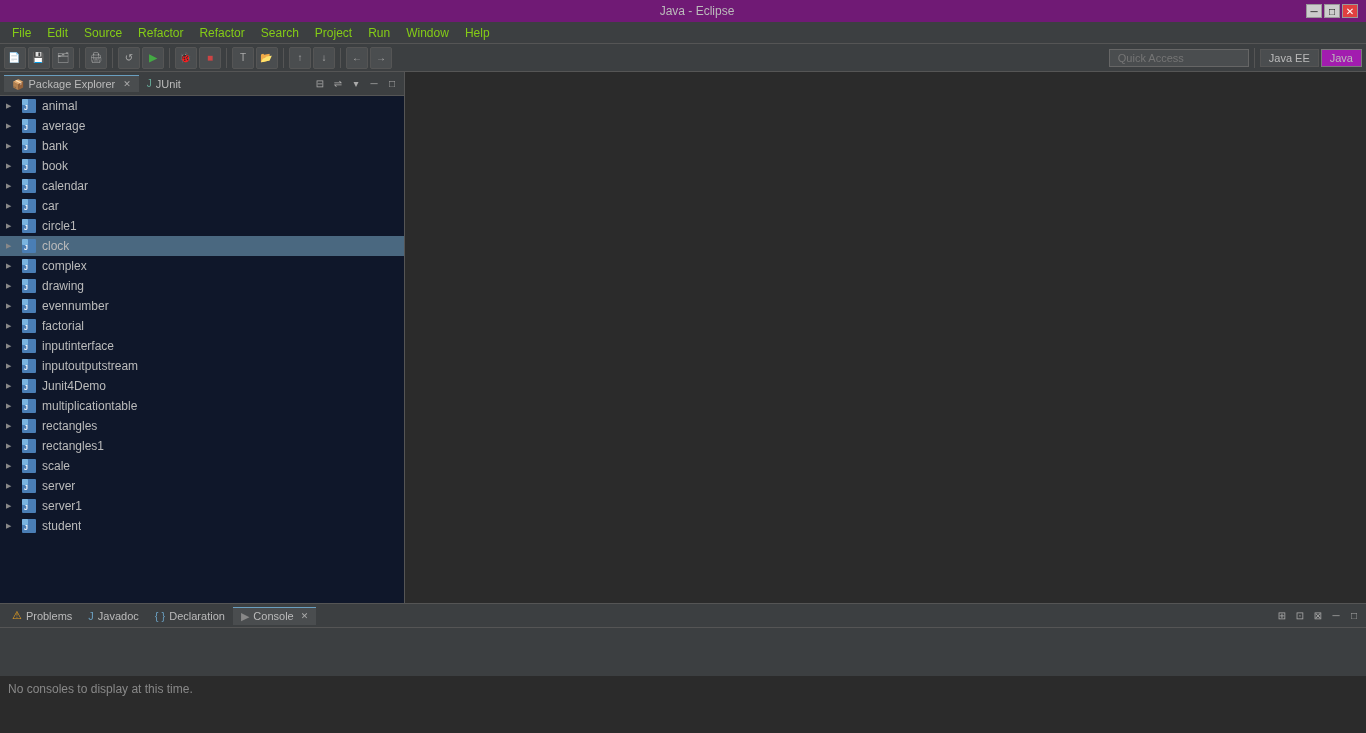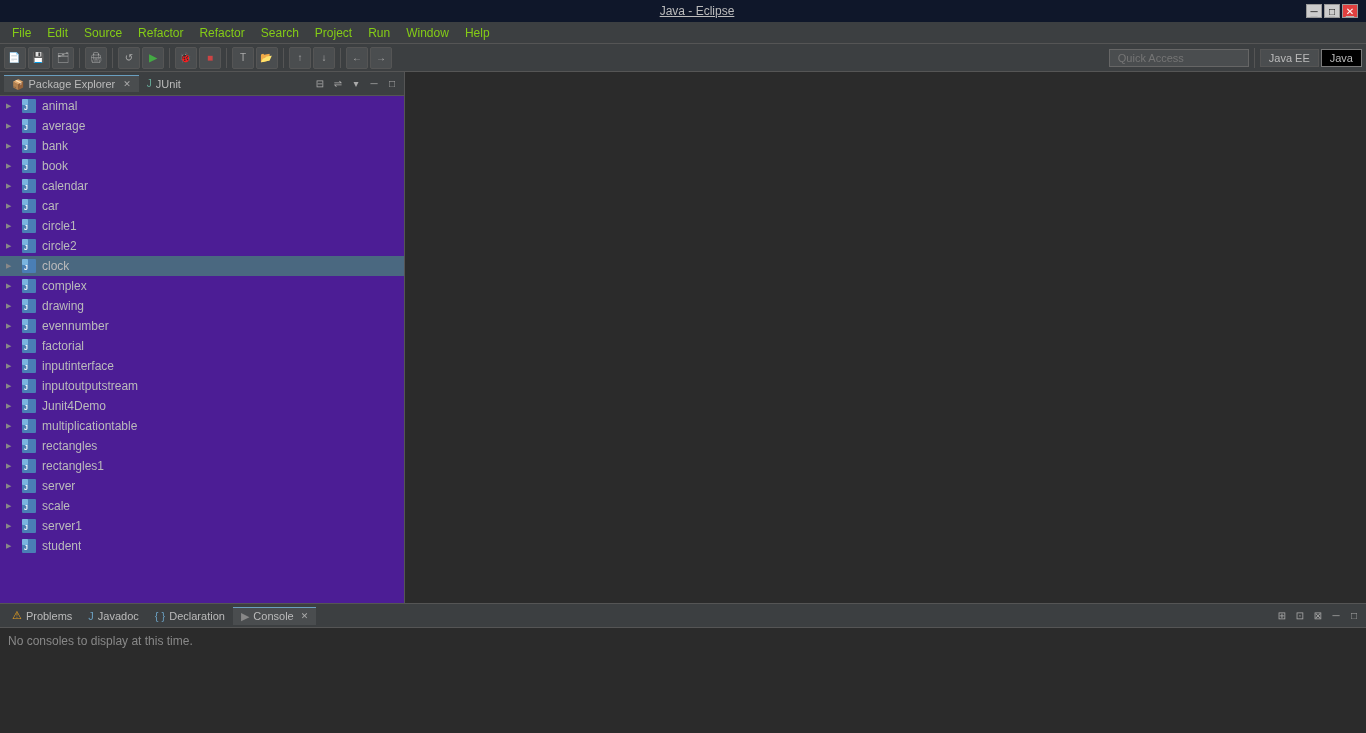--- a/index.html
+++ b/index.html
@@ -1,27 +1,26 @@
 <!DOCTYPE html>
 <html><head>
   <meta charset="utf-8">
   <style>
     * { margin: 0; padding: 0; box-sizing: border-box; }
     body { font-family: 'Segoe UI', Arial, sans-serif; font-size: 12px; background: #3c3f41; color: #bbb; width: 1366px; height: 733px; overflow: hidden; }
 
     
     #titlebar {
-      background: #0f172a;
+      background: #701a75;
       height: 22px;
       display: flex;
       align-items: center;
       justify-content: space-between;
       padding: 0 8px;
       user-select: none;
-      text-decoration: underline;
     }
     #titlebar-controls { display: flex; gap: 2px; }
     .titlebar-btn { width: 16px; height: 14px; background: #ccc; border: 1px solid #999; font-size: 10px; display: flex; align-items: center; justify-content: center; cursor: pointer; color: #000; }
     .titlebar-btn.close { background: #e04040; color: #fff; }
 
     
     #menubar {
       background: #3c3f41;
       height: 22px;
       display: flex;
@@ -61,21 +60,21 @@
     }
     .perspective-btn {
       padding: 2px 8px;
       background: #4a4d4f;
       border: 1px solid #555;
       color: #bbb;
       font-size: 11px;
       cursor: pointer;
       display: flex; align-items: center; gap: 3px;
     }
-    .perspective-btn.active { background: #000000; border-color: #7a7a7a; align-items: flex-end; }
+    .perspective-btn.active { background: #a21caf; border-color: #7a7a7a; align-items: flex-end; }
 
     
     #main {
       display: flex;
       flex-direction: column;
       height: calc(733px - 22px - 22px - 28px);
     }
     #workspace {
       display: flex;
       flex: 1;
@@ -110,21 +109,21 @@
       border-top: 1px solid #6a9fc0;
     }
     .panel-controls { margin-left: auto; display: flex; gap: 2px; }
     .panel-ctrl-btn { width: 16px; height: 16px; font-size: 10px; color: #aaa; cursor: pointer; display: flex; align-items: center; justify-content: center; }
 
     
     #tree-container {
       flex: 1;
       overflow-y: auto;
       overflow-x: hidden;
-      background: #4c1d95;
+      background: #0f172a;
     }
     #tree-container::-webkit-scrollbar { width: 8px; }
     #tree-container::-webkit-scrollbar-track { background: #3c3f41; }
     #tree-container::-webkit-scrollbar-thumb { background: #666; }
 
     .tree-item {
       display: flex;
       align-items: center;
       height: 20px;
       padding-left: 6px;
@@ -172,20 +171,21 @@
       border-top: 1px solid #6a9fc0;
     }
     .bottom-tab-close { font-size: 9px; color: #aaa; margin-left: 3px; }
     .bottom-controls { margin-left: auto; display: flex; gap: 2px; }
     .bottom-content {
       flex: 1;
       background: #2b2b2b;
       padding: 6px 8px;
       color: #888;
       font-size: 12px;
+      margin-top: 48px;
     }
 
     .tree-label { white-space: nowrap; overflow: hidden; text-overflow: ellipsis; }
   </style>
 </head>
 <body>
 
 <div id="titlebar">
   <div style="width:80px;"></div>
   <span id="title-text">Java - Eclipse</span>
@@ -338,31 +338,20 @@
             <span class="tree-arrow" style="font-size: 7px; color: rgb(136, 136, 136);">▶</span>
             <span class="tree-icon">
               <svg width="16" height="16" viewBox="0 0 16 16">
       <rect x="1" y="1" width="14" height="14" rx="1" fill="#4a7eb5"></rect>
       <rect x="1" y="1" width="6" height="6" rx="1" fill="#7ab4e0"></rect>
       <text x="3" y="12" font-size="7" fill="white" font-family="Arial" font-weight="bold">J</text>
     </svg>
             </span>
             <span class="tree-label">circle1</span>
           </div>
-          <div class="tree-item">
-            <span class="tree-arrow" style="font-size: 7px; color: rgb(136, 136, 136);">▶</span>
-            <span class="tree-icon">
-              <svg width="16" height="16" viewBox="0 0 16 16">
-      <rect x="1" y="1" width="14" height="14" rx="1" fill="#4a7eb5"></rect>
-      <rect x="1" y="1" width="6" height="6" rx="1" fill="#7ab4e0"></rect>
-      <text x="3" y="12" font-size="7" fill="white" font-family="Arial" font-weight="bold">J</text>
-    </svg>
-            </span>
-            <span class="tree-label">circle2</span>
-          </div>
           <div class="tree-item highlighted">
             <span class="tree-arrow" style="font-size: 7px; color: rgb(136, 136, 136);">▶</span>
             <span class="tree-icon">
               <svg width="16" height="16" viewBox="0 0 16 16">
       <rect x="1" y="1" width="14" height="14" rx="1" fill="#4a7eb5"></rect>
       <rect x="1" y="1" width="6" height="6" rx="1" fill="#7ab4e0"></rect>
       <text x="3" y="12" font-size="7" fill="white" font-family="Arial" font-weight="bold">J</text>
     </svg>
             </span>
             <span class="tree-label">clock</span>
@@ -479,32 +468,32 @@
           </div>
           <div class="tree-item">
             <span class="tree-arrow" style="font-size: 7px; color: rgb(136, 136, 136);">▶</span>
             <span class="tree-icon">
               <svg width="16" height="16" viewBox="0 0 16 16">
       <rect x="1" y="1" width="14" height="14" rx="1" fill="#4a7eb5"></rect>
       <rect x="1" y="1" width="6" height="6" rx="1" fill="#7ab4e0"></rect>
       <text x="3" y="12" font-size="7" fill="white" font-family="Arial" font-weight="bold">J</text>
     </svg>
             </span>
+            <span class="tree-label">scale</span>
+          </div>
+          <div class="tree-item">
+            <span class="tree-arrow" style="font-size: 7px; color: rgb(136, 136, 136);">▶</span>
+            <span class="tree-icon">
+              <svg width="16" height="16" viewBox="0 0 16 16">
+      <rect x="1" y="1" width="14" height="14" rx="1" fill="#4a7eb5"></rect>
+      <rect x="1" y="1" width="6" height="6" rx="1" fill="#7ab4e0"></rect>
+      <text x="3" y="12" font-size="7" fill="white" font-family="Arial" font-weight="bold">J</text>
+    </svg>
+            </span>
             <span class="tree-label">server</span>
-          </div>
-          <div class="tree-item">
-            <span class="tree-arrow" style="font-size: 7px; color: rgb(136, 136, 136);">▶</span>
-            <span class="tree-icon">
-              <svg width="16" height="16" viewBox="0 0 16 16">
-      <rect x="1" y="1" width="14" height="14" rx="1" fill="#4a7eb5"></rect>
-      <rect x="1" y="1" width="6" height="6" rx="1" fill="#7ab4e0"></rect>
-      <text x="3" y="12" font-size="7" fill="white" font-family="Arial" font-weight="bold">J</text>
-    </svg>
-            </span>
-            <span class="tree-label">scale</span>
           </div>
           <div class="tree-item">
             <span class="tree-arrow" style="font-size: 7px; color: rgb(136, 136, 136);">▶</span>
             <span class="tree-icon">
               <svg width="16" height="16" viewBox="0 0 16 16">
       <rect x="1" y="1" width="14" height="14" rx="1" fill="#4a7eb5"></rect>
       <rect x="1" y="1" width="6" height="6" rx="1" fill="#7ab4e0"></rect>
       <text x="3" y="12" font-size="7" fill="white" font-family="Arial" font-weight="bold">J</text>
     </svg>
             </span>

